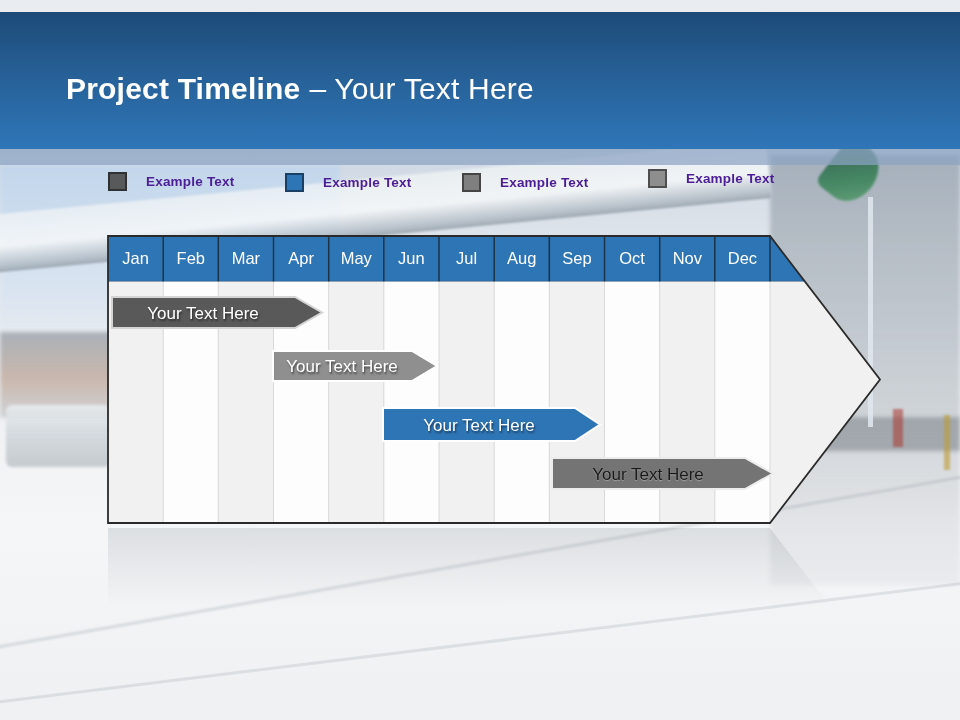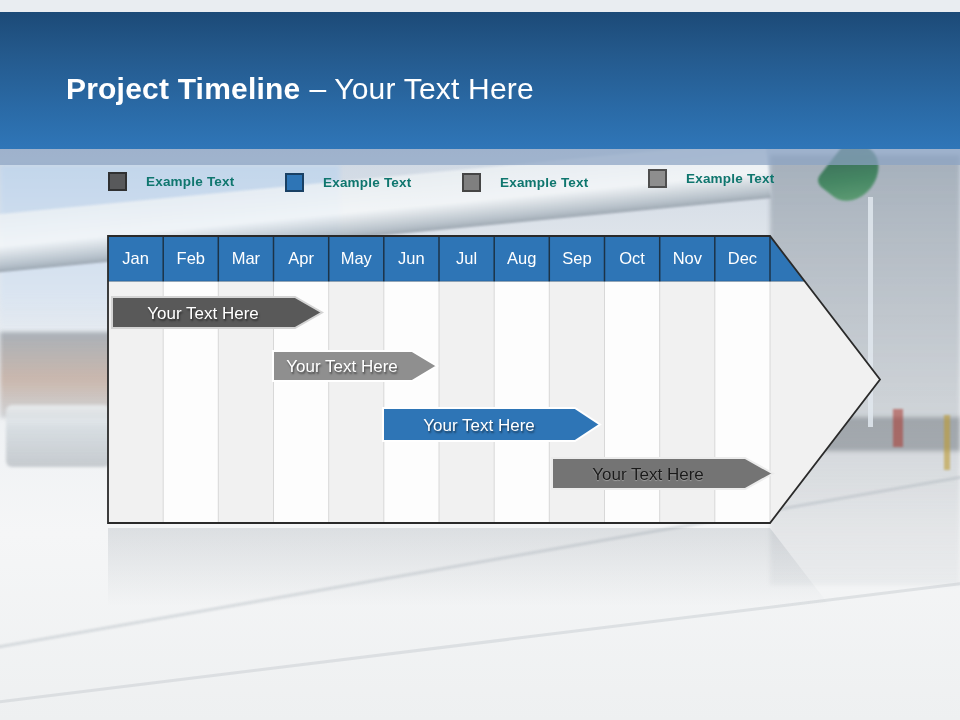--- a/index.html
+++ b/index.html
@@ -39,21 +39,21 @@
   .streak1{left:-50px;top:420px;width:1100px;height:3px;transform:rotate(-10deg);
     background:rgba(150,160,170,.3);filter:blur(1px);}
   .streak2{left:-60px;top:500px;width:1150px;height:3px;transform:rotate(-7deg);
     background:rgba(160,168,176,.25);}
   .strip{position:absolute;left:0;top:137px;width:960px;height:28px;
     background:rgba(140,163,196,.72);}
 
   
   .legend-item{position:absolute;display:flex;align-items:center;gap:19px;height:22px;}
   .swatch{width:19px;height:19px;border:2px solid rgba(0,0,0,.45);box-sizing:border-box;}
-  .legend-label{font-size:13.5px;font-weight:700;color:#0f766e;letter-spacing:.2px;}
+  .legend-label{font-size:13.5px;font-weight:700;color:#4c1d95;letter-spacing:.2px;}
 
   
   svg.timeline{position:absolute;left:0;top:0;width:960px;height:720px;}
   svg text{font-family:"Liberation Sans",sans-serif;}
   .month{font-size:16.5px;fill:#ffffff;text-anchor:middle;}
   .bar-label{font-size:17px;text-anchor:middle;font-weight:400;
     text-shadow:1px 2px 2px rgba(0,0,0,.5);}
   .bar-label.dark{text-shadow:0 1px 1px rgba(255,255,255,.35);}
 </style>
 </head>

